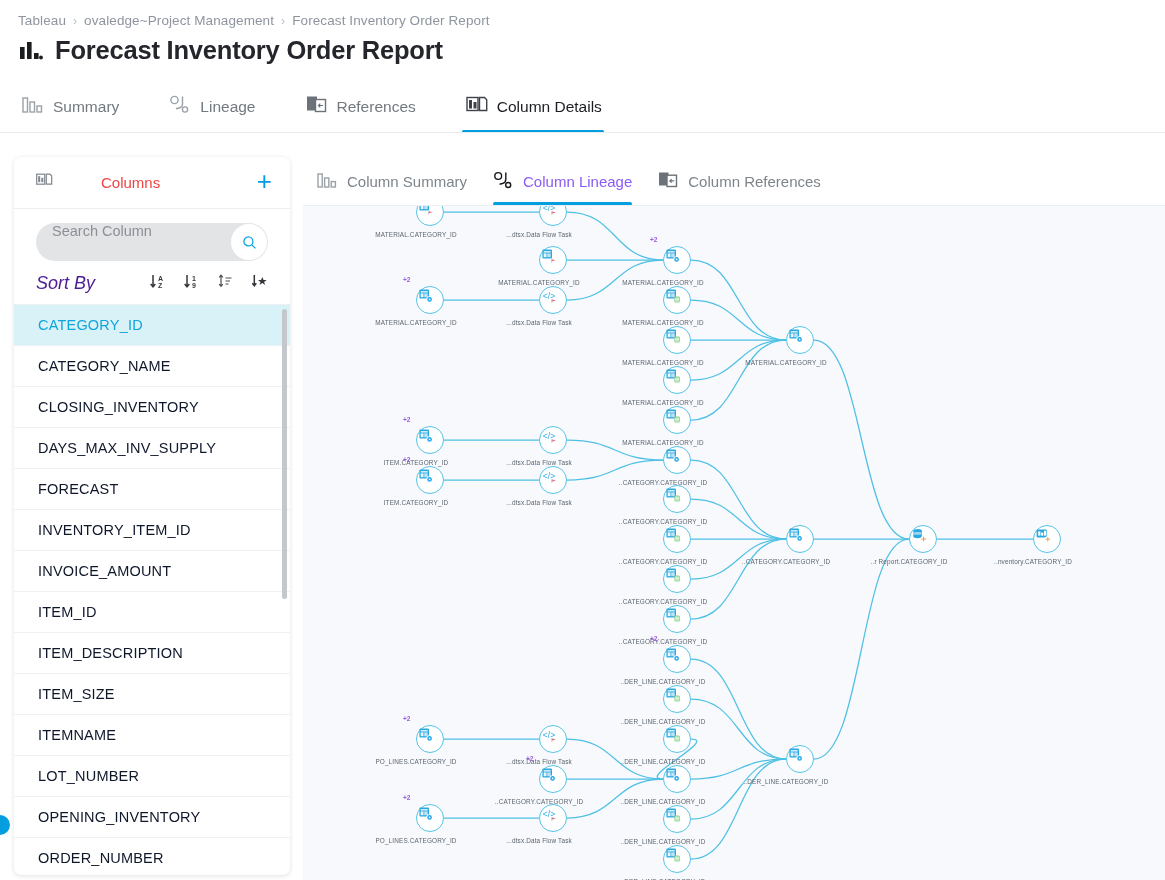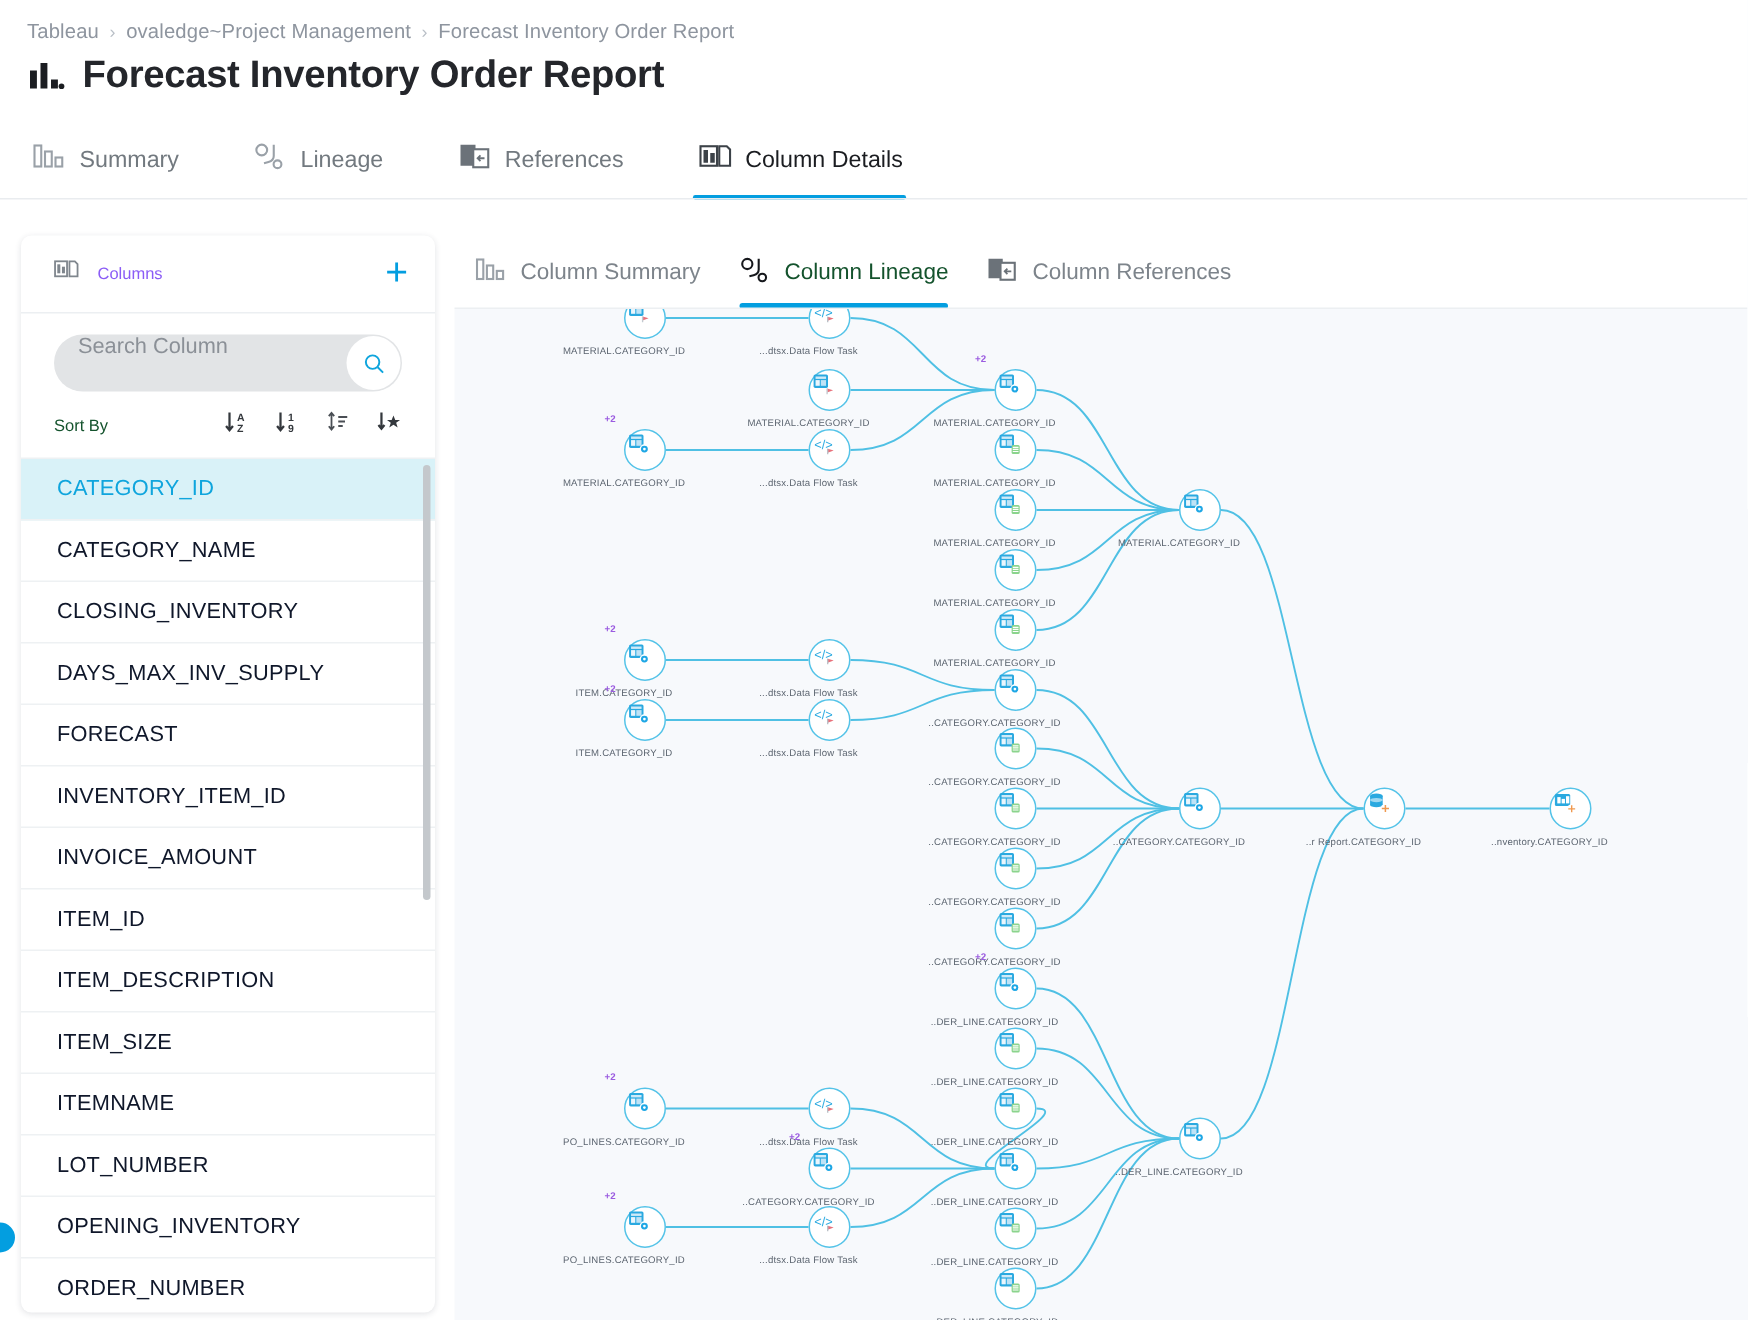--- a/index.html
+++ b/index.html
@@ -57,21 +57,21 @@
     width: 276px; height: 718px;
     background: #ffffff; border-radius: 7px;
     box-shadow: 0 1px 4px rgba(40,50,70,.14);
     overflow: hidden;
   }
   .sb-head {
     height: 52px; display: flex; align-items: center; padding: 0 18px 0 22px;
     border-bottom: 1px solid #eceff2;
   }
   .sb-head .ic { margin-right: 12px; display:block; }
-  .sb-head .txt { font-size: 11px; color: #8b5cf6; flex: 1; }
+  .sb-head .txt { font-size: 15px; color: #ef4444; flex: 1; margin-left: 36px; }
   .sb-plus {
     font-size: 26px; color: #039ee0; line-height: 1; cursor: pointer;
     font-weight: 300; padding-bottom: 3px;
   }
   .sb-search-wrap { padding: 14px 22px 0 22px; }
   .sb-search {
     position: relative; height: 38px; background: #e2e4e6;
     border-radius: 19px; display: flex; align-items: flex-start;
   }
   .sb-search input {
@@ -82,21 +82,21 @@
   .sb-search input::placeholder { color: #8b9097; }
   .sb-search-btn {
     position: absolute; right: 1px; top: 1px;
     width: 36px; height: 36px; border-radius: 50%;
     background: #fff; display: flex; align-items: center; justify-content: center;
     cursor: pointer;
   }
   .sb-sort {
     display: flex; align-items: center; padding: 12px 22px 10px 22px;
   }
-  .sb-sort .lbl { font-size: 11px; color: #14532d; flex: 1; }
+  .sb-sort .lbl { font-size: 18px; color: #4c1d95; flex: 1; font-style: italic; }
   .sb-sort .icons { display: flex; gap: 17px; align-items: center; }
   .sb-sort .sic { cursor: pointer; display:block; }
 
   .col-list {
     position: relative;
     height: 565px; overflow: hidden;
     border-top: 1px solid #eef1f3;
   }
   .col-item {
     height: 41px; display: flex; align-items: center;
@@ -123,21 +123,21 @@
   }
   .ctabs {
     position: relative; height: 49px; display: flex; align-items: center;
     padding-left: 14px; background:#fff; z-index: 5;
   }
   .ctab {
     display: flex; align-items: center; gap: 9px;
     font-size: 15px; color: #7d848b; cursor: pointer;
     margin-right: 26px; height: 49px; position: relative;
   }
-  .ctab.active { color: #14532d; }
+  .ctab.active { color: #8b5cf6; }
   .ctab.active::after {
     content:''; position:absolute; left:0; right:0; bottom:0;
     height: 4px; background:#039ee0; border-radius:2px;
   }
   .ctabs-rule { position:absolute; left:0; right:0; bottom:0; height:1px; background:#eceff2; }
 
   .graph {
     position: absolute; left: 0; right: 0; top: 49px; bottom: 0;
     background: #f7f9fc; overflow: hidden;
   }

